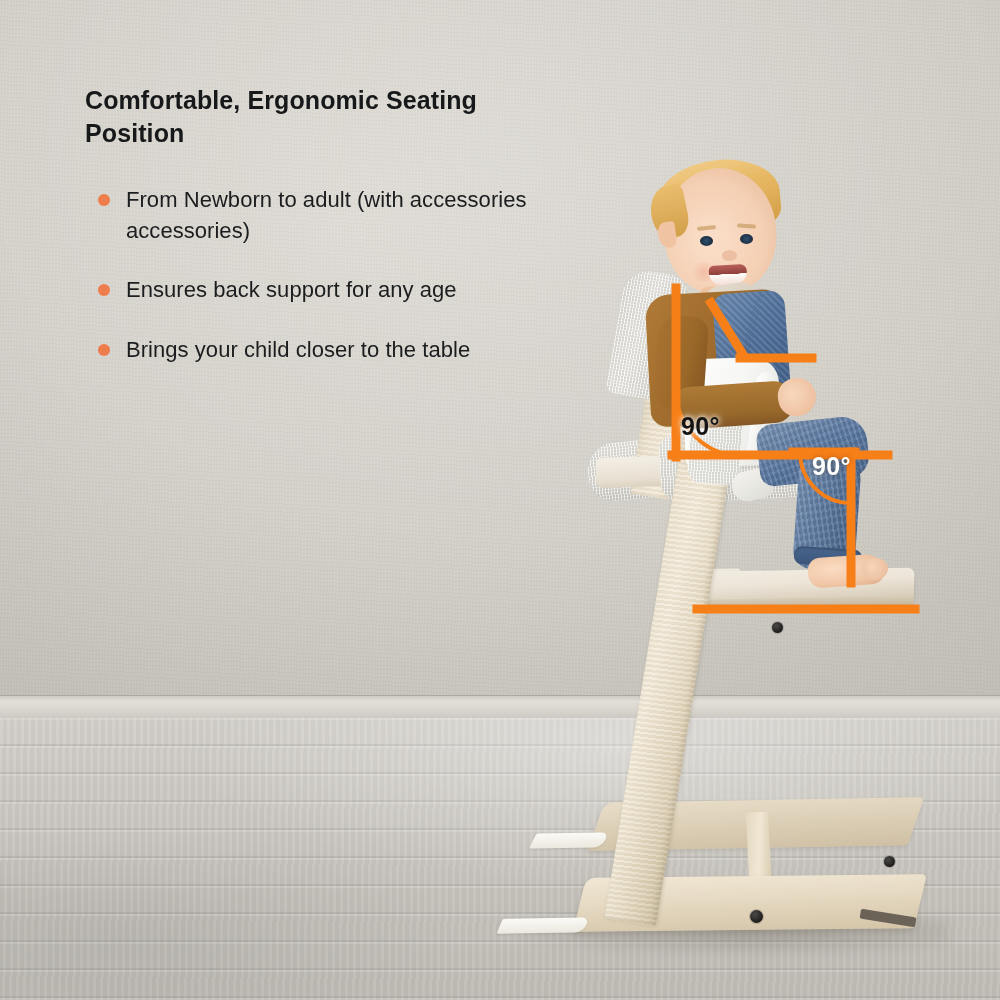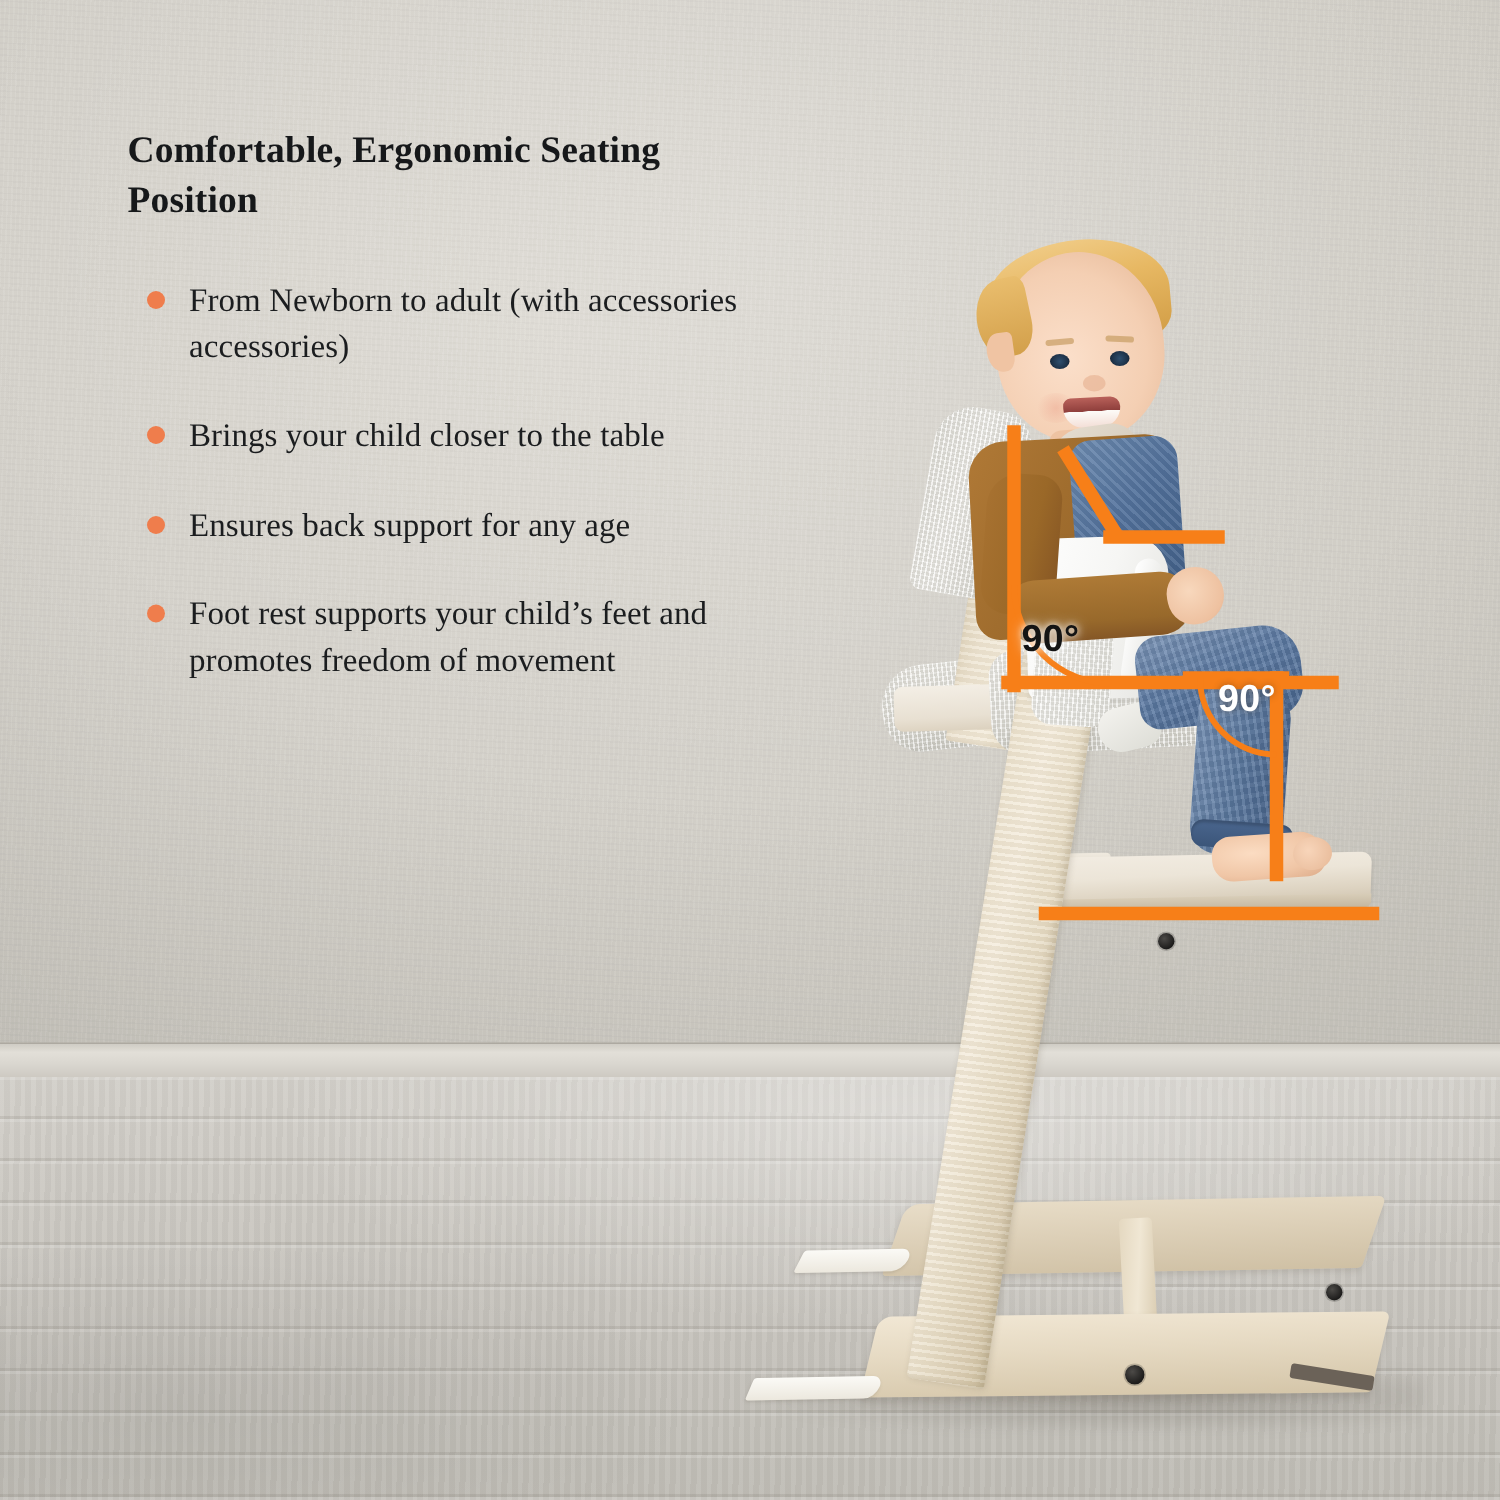--- a/index.html
+++ b/index.html
@@ -69,21 +69,21 @@
   .floor-sheen {
     position: absolute; inset: 0;
     background:
       radial-gradient(ellipse 620px 200px at 62% 10%, rgba(255,255,255,0.30) 0%, rgba(255,255,255,0) 70%),
       radial-gradient(ellipse 500px 160px at 12% 78%, rgba(0,0,0,0.05) 0%, rgba(0,0,0,0) 70%);
   }
 
   
   .copy {
     position: absolute;
-    left: 85px; top: 84px; width: 460px; font-family: Liberation Serif, serif;
+    left: 85px; top: 84px; width: 460px;
   }
   .headline {
     font-size: 25px;
     font-weight: bold;
     line-height: 1.32;
     color: #16181a;
     letter-spacing: .1px;
     width: 430px;
   }
   ul.bullets {
@@ -547,29 +547,25 @@
 
   <div class="copy">
     <h1 class="headline">Comfortable, Ergonomic Seating Position</h1>
     <ul class="bullets">
       <li>
         <span class="dot"></span>
         <span>From Newborn to adult (with accessories accessories)</span>
       </li>
       <li>
         <span class="dot"></span>
-        <span>Brings your child closer to the table</span>
-      </li>
-      <li>
-        <span class="dot"></span>
         <span>Ensures back support for any age</span>
       </li>
       <li>
         <span class="dot"></span>
-        <span>Foot rest supports your child’s feet and promotes freedom of movement</span>
+        <span>Brings your child closer to the table</span>
       </li>
     </ul>
   </div>
 
   <div id="chair">
     <div class="chair-shadow"></div>
 
     <div class="cushion-wing">
       <div class="cushion-tex"></div>
     </div>

